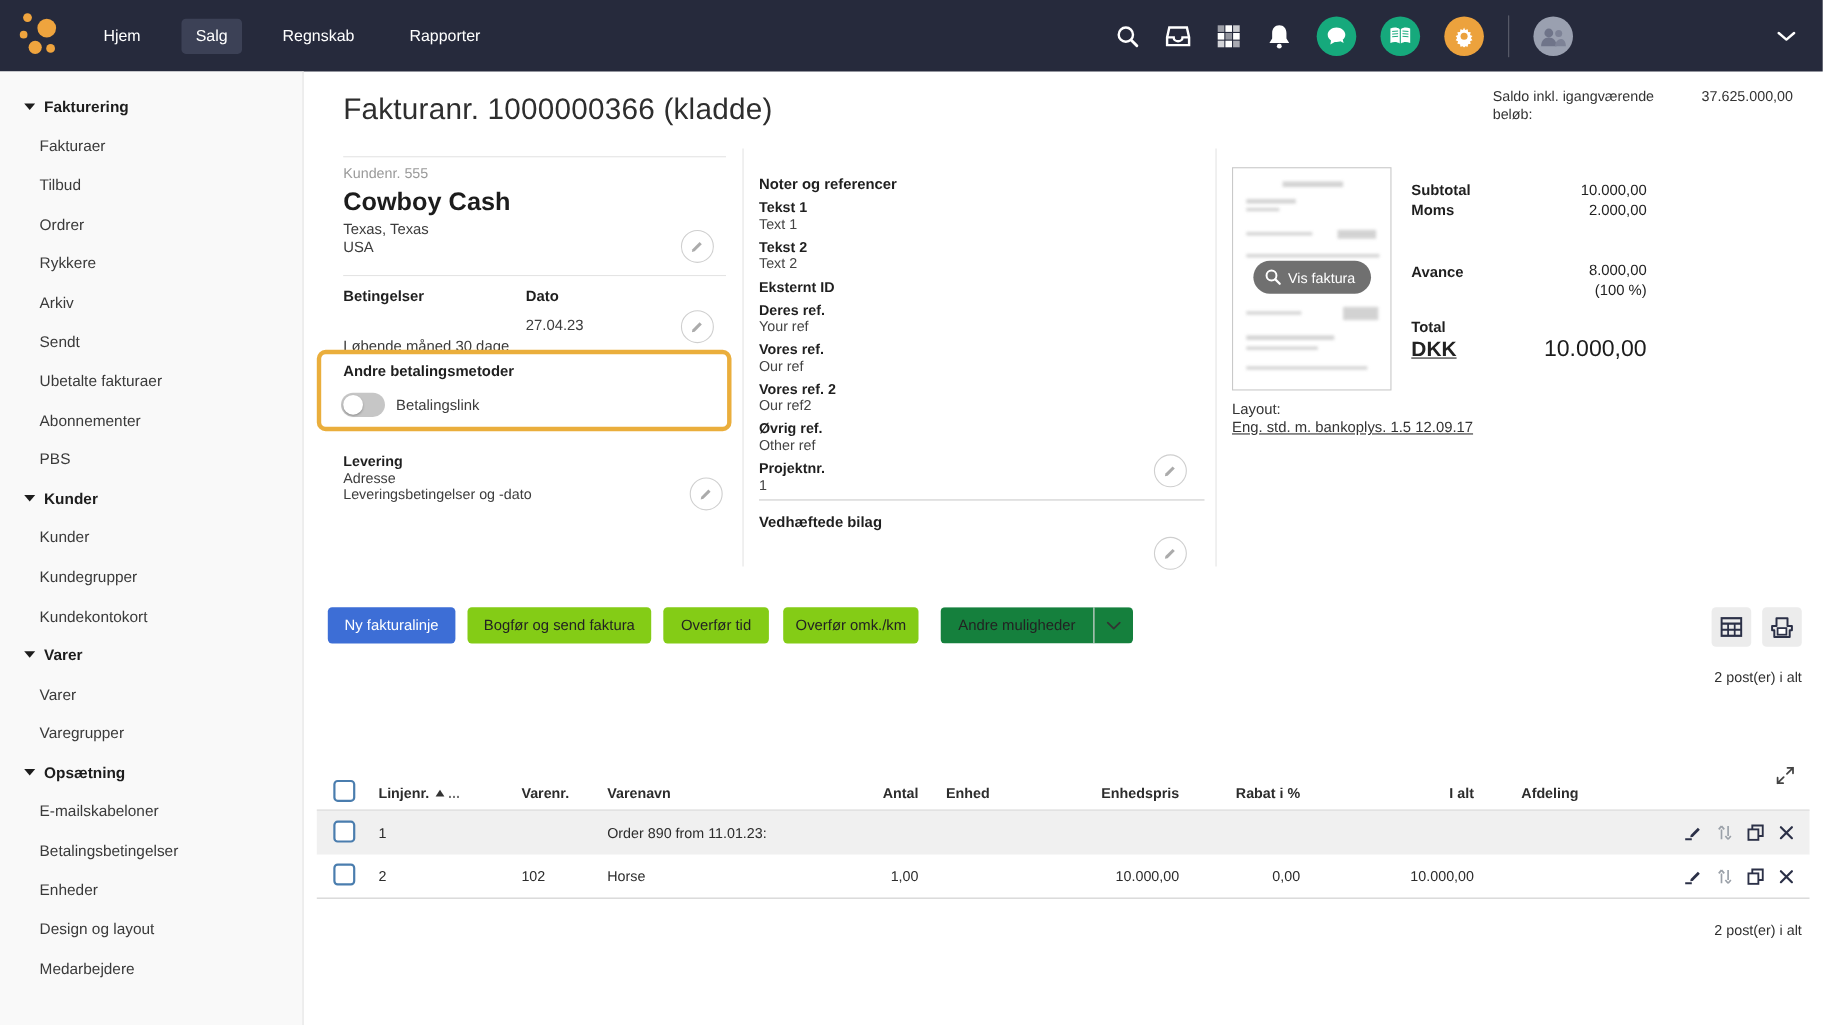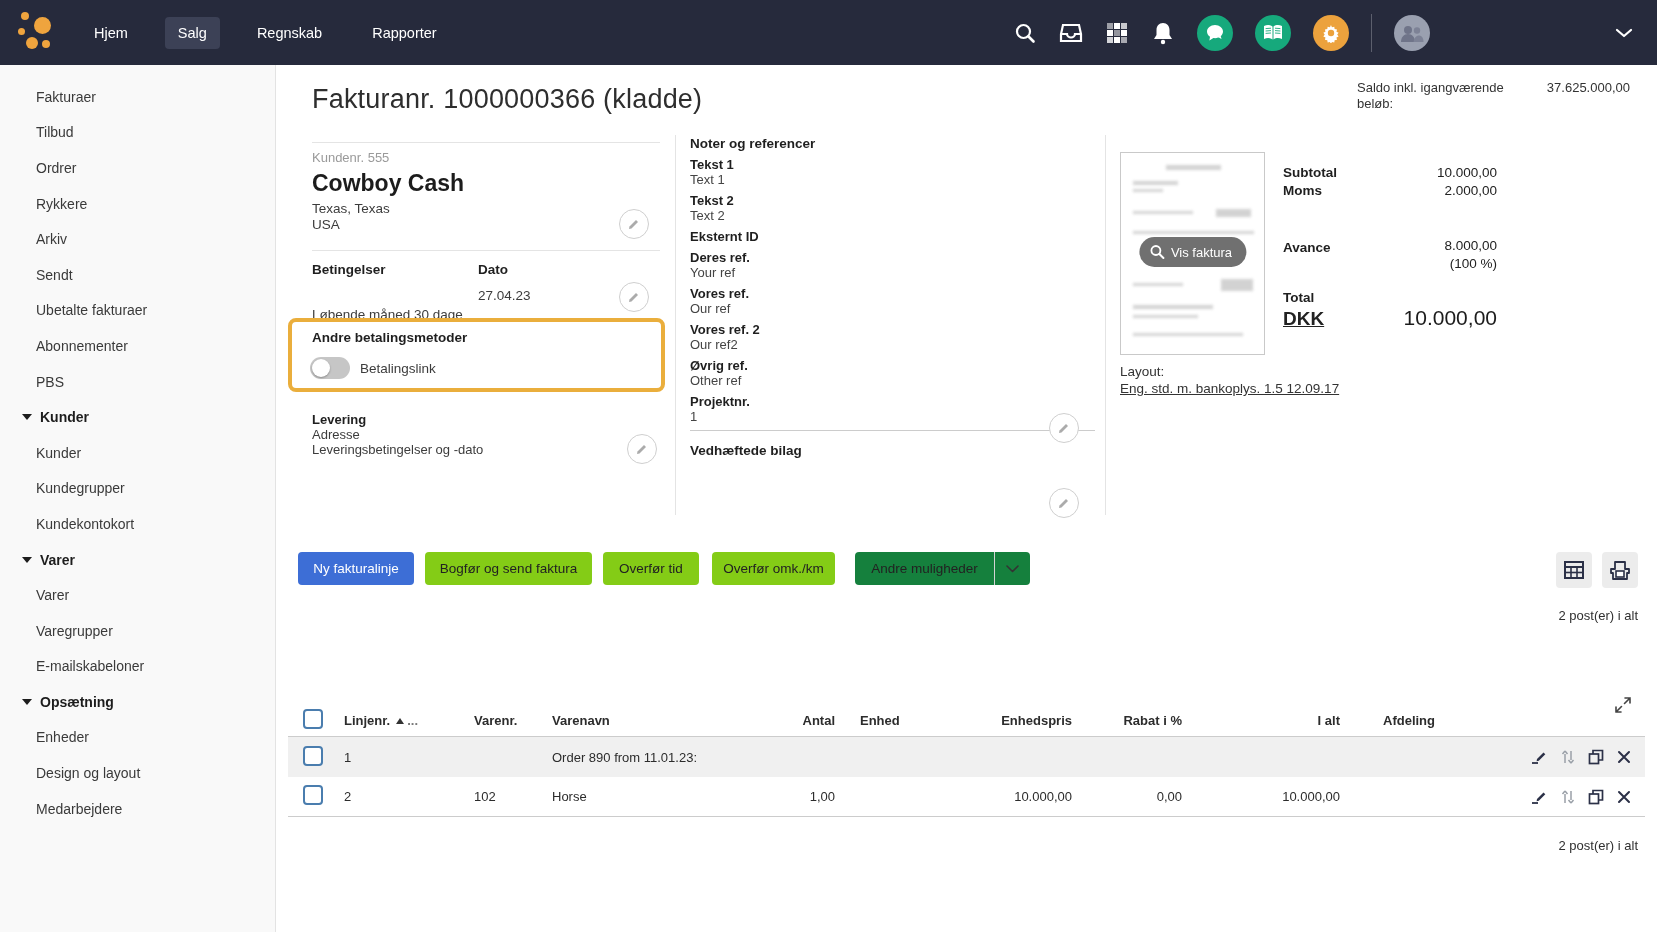--- a/index.html
+++ b/index.html
@@ -49,21 +49,21 @@
   .cust-addr1 { position:absolute; left:312px; top:201px; }
   .cust-addr2 { position:absolute; left:312px; top:217px; }
 
   
   .hl-box { position:absolute; left:288px; top:318px; width:377px; height:74px; border:4px solid #eaae3c; border-radius:8px; background:#fff; }
   .toggle { position:absolute; left:310px; top:357px; width:40px; height:22px; background:#c6c6c6; border-radius:11px; cursor:pointer; }
   .toggle .knob { position:absolute; left:2px; top:2px; width:18px; height:18px; border-radius:50%; background:#fff; box-shadow:0 1px 2px rgba(0,0,0,0.3); }
 
   
   .notes { position:absolute; left:690px; top:136px; width:420px; }
-  .notes-title { font-size:13.5px; font-weight:bold; margin-bottom:7px; color:#1f1f1f; }
+  .notes-title { font-size:13.5px; font-weight:bold; margin-bottom:7px; color:#1f1f1f;margin-top:24px; }
   .nfield { margin-bottom:7px; }
   .nfield .nlabel { font-size:13px; font-weight:bold; color:#1f1f1f; line-height:14px; }
   .nfield .nvalue { font-size:13px; color:#444; line-height:14px; margin-top:1px; }
   .nvalue.underlined { display:block; width:405px; border-bottom:1px solid #ccc; padding-bottom:6px; }
   .attach-title { font-size:13.5px; font-weight:bold; color:#1f1f1f; margin-top:12px; }
 
   
   .thumb { position:absolute; left:1120px; top:152px; width:145px; height:203px; background:#fff; border:1px solid #c9c9c9; cursor:pointer; }
   .thumb .blur { position:absolute; background:#c4c4c4; filter:blur(1.5px); opacity:0.75; }
   .vis-btn { position:absolute; left:50%; top:84px; transform:translateX(-50%); background:rgba(92,92,92,0.88); color:#fff; font-size:13px; height:30px; border-radius:15px; display:flex; align-items:center; gap:6px; padding:0 14px 0 10px; white-space:nowrap; }
@@ -193,20 +193,24 @@
       </div>
       <div class="nicon" style="margin-left:160px;">
         <svg width="18" height="10" viewBox="0 0 18 10">
             <polyline points="2,2 9,8 16,2" fill="none" stroke="#fff" stroke-width="2.2" stroke-linecap="round" stroke-linejoin="round"></polyline>
           </svg>
       </div>
     </div>
   </div>
 
   <div class="sidebar">
+    <div class="side-row header">
+        <span class="caret-down"></span>
+        <span>Fakturering</span>
+      </div>
     <div class="side-row item">Fakturaer</div>
     <div class="side-row item">Tilbud</div>
     <div class="side-row item">Ordrer</div>
     <div class="side-row item">Rykkere</div>
     <div class="side-row item">Arkiv</div>
     <div class="side-row item">Sendt</div>
     <div class="side-row item">Ubetalte fakturaer</div>
     <div class="side-row item">Abonnementer</div>
     <div class="side-row item">PBS</div>
     <div class="side-row header">
@@ -215,25 +219,26 @@
       </div>
     <div class="side-row item">Kunder</div>
     <div class="side-row item">Kundegrupper</div>
     <div class="side-row item">Kundekontokort</div>
     <div class="side-row header">
         <span class="caret-down"></span>
         <span>Varer</span>
       </div>
     <div class="side-row item">Varer</div>
     <div class="side-row item">Varegrupper</div>
-    <div class="side-row item">E-mailskabeloner</div>
     <div class="side-row header">
         <span class="caret-down"></span>
         <span>Opsætning</span>
       </div>
+    <div class="side-row item">E-mailskabeloner</div>
+    <div class="side-row item">Betalingsbetingelser</div>
     <div class="side-row item">Enheder</div>
     <div class="side-row item">Design og layout</div>
     <div class="side-row item">Medarbejdere</div>
   </div>
 
   <div class="page-title">Fakturanr. 1000000366 (kladde)</div>
   <div class="saldo-label">Saldo inkl. igangværende beløb:</div>
   <div class="saldo-value">37.625.000,00</div>
 
   <div class="hline" style="left:312px; top:142px; width:348px;"></div>

